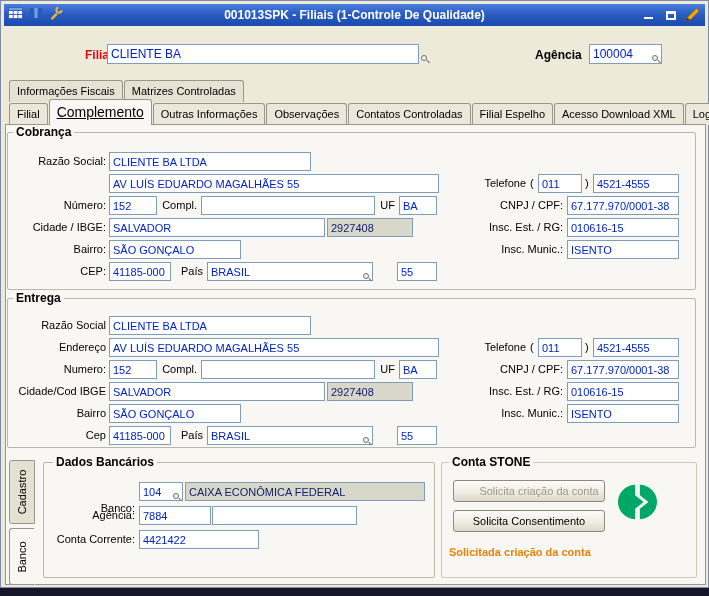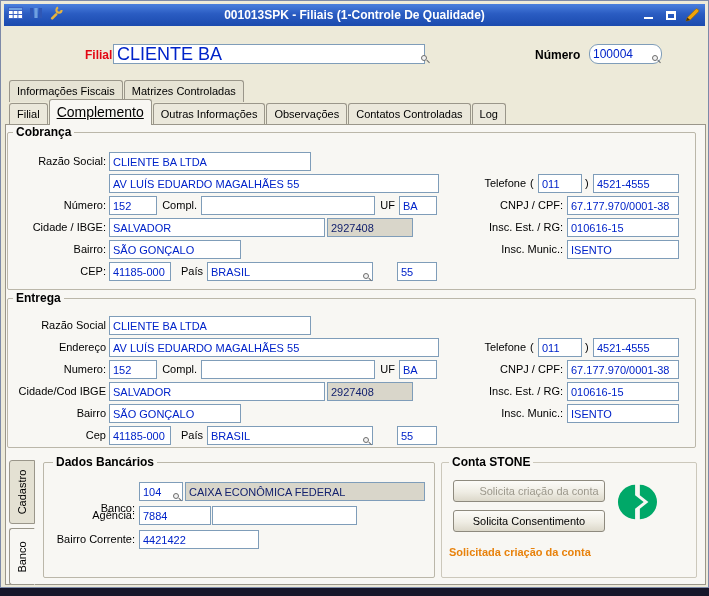--- a/index.html
+++ b/index.html
@@ -84,36 +84,38 @@
       <span class="winbtn">
         <svg width="17" height="16" viewBox="0 0 17 16">
             <path d="M2 14 L3.4 10.4 L11.6 2.2 A1.5 1.5 0 0 1 13.7 2.2 L14.3 2.8 A1.5 1.5 0 0 1 14.3 4.9 L6.1 13.1 Z" fill="#F0A30A" stroke="#9a6a05" stroke-width="0.7"></path>
             <path d="M2 14 L3.4 10.4 L6.1 13.1 Z" fill="#4a3203"></path>
           </svg>
       </span>
     </div>
   </div>
 
   <div class="hdr-label-red" style="left:84px; top:47px;">Filial</div>
-  <input class="fld" style="left: 112px; top: 43px; width: 312px; height: 20px; font-size: 18px;" value="CLIENTE BA">
+  <input class="fld" style="left: 106px; top: 43px; width: 312px; height: 20px; font-size: 12px;" value="CLIENTE BA">
   <span class="mag" style="left:420px; top:54px; z-index:3;"></span>
-  <div class="hdr-label" style="left:534px; top:47px;">Número</div>
-  <input class="fld" style="left: 588px; top: 43px; width: 73px; height: 20px; font-size: 12px; border-radius: 9px;" value="100004">
+  <div class="hdr-label" style="left:534px; top:47px;">Agência</div>
+  <input class="fld" style="left: 588px; top: 43px; width: 73px; height: 20px; font-size: 12px;" value="100004">
   <span class="mag" style="left:651px; top:54px; z-index:3;"></span>
 
   <div class="tabrow" style="left:8px; top:78px; height:23px;">
     <div class="tab back">Informações Fiscais</div>
     <div class="tab back">Matrizes Controladas</div>
   </div>
   <div class="tabrow" style="left:8px; top:98px; height:26px;">
     <div class="tab">Filial</div>
     <div class="tab active">Complemento</div>
     <div class="tab">Outras Informações</div>
     <div class="tab">Observações</div>
     <div class="tab">Contatos Controladas</div>
+    <div class="tab">Filial Espelho</div>
+    <div class="tab">Acesso Download XML</div>
     <div class="tab">Log</div>
   </div>
 
   <div class="panel"></div>
 
   <div class="grp" style="left:6px; top:131px; width:689px; height:158px;"></div>
   <div class="grp-title" style="left:12px; top:124px;">Cobrança</div>
 
   <div class="lbl z3" style="left:10px; top:151px; width:95px;">Razão Social:</div>
   <input class="fld z3" style="left: 108px; top: 151px; width: 202px;" value="CLIENTE BA LTDA">
@@ -207,21 +209,21 @@
 
   <div class="lbl z3" style="left:46px; top:498px; width:88px;">Banco:</div>
   <input class="fld z3" style="left: 138px; top: 481px; width: 44px;" value="104">
   <span class="mag" style="left:172px; top:492px; z-index:4;"></span>
   <input class="fld ro z3" style="left: 184px; top: 481px; width: 240px;" readonly="" value="CAIXA ECONÔMICA FEDERAL">
 
   <div class="lbl z3" style="left:46px; top:505px; width:88px;">Agência:</div>
   <input class="fld z3" style="left: 138px; top: 505px; width: 72px;" value="7884">
   <input class="fld z3" style="left: 211px; top: 505px; width: 145px;" value="">
 
-  <div class="lbl z3" style="left:46px; top:529px; width:88px;">Bairro Corrente:</div>
+  <div class="lbl z3" style="left:46px; top:529px; width:88px;">Conta Corrente:</div>
   <input class="fld z3" style="left: 138px; top: 529px; width: 120px;" value="4421422">
 
   <div class="grp" style="left:440px; top:461px; width:256px; height:116px; border-color:#CCC8BB;"></div>
   <div class="grp-title" style="left:448px; top:454px;">Conta STONE</div>
 
   <button class="btn disabled" style="left:452px; top:479px; width:152px;">Solicita criação da conta</button>
   <button class="btn" style="left:452px; top:509px; width:152px;">Solicita Consentimento</button>
   <div class="status-orange" style="left:448px; top:545px;">Solicitada criação da conta</div>
 
   <span style="position:absolute; left:616px; top:481px; z-index:3;">

